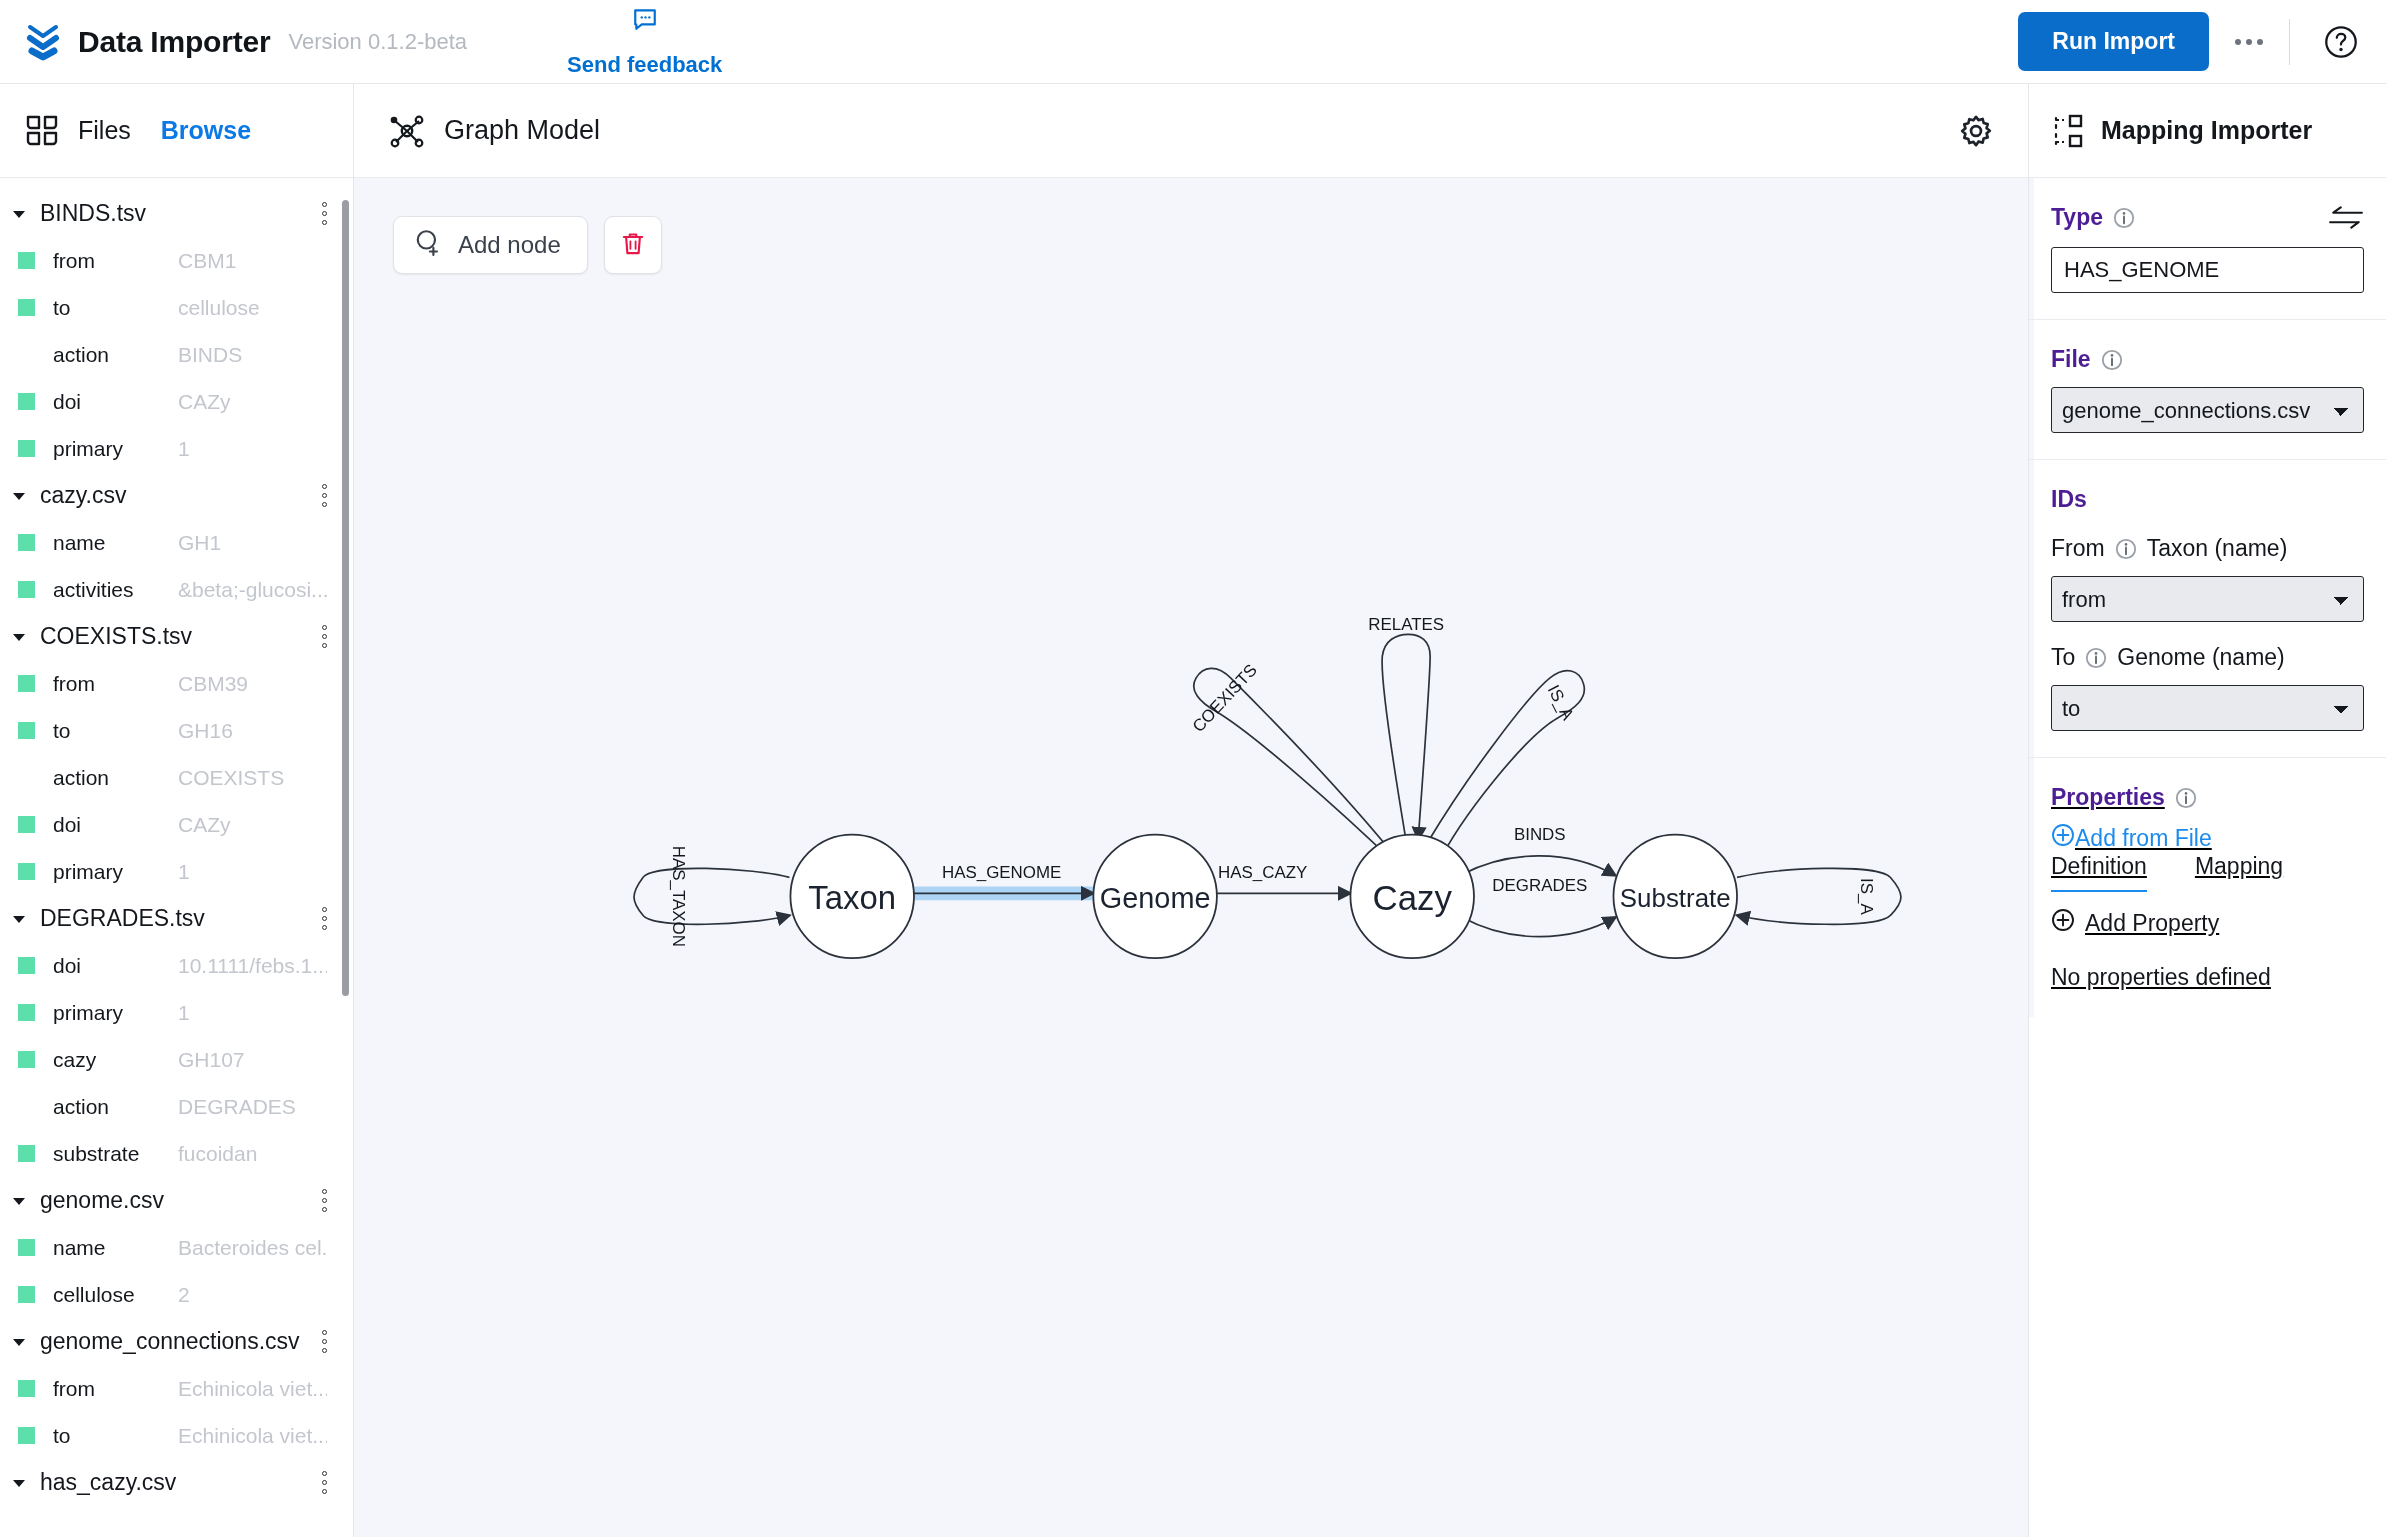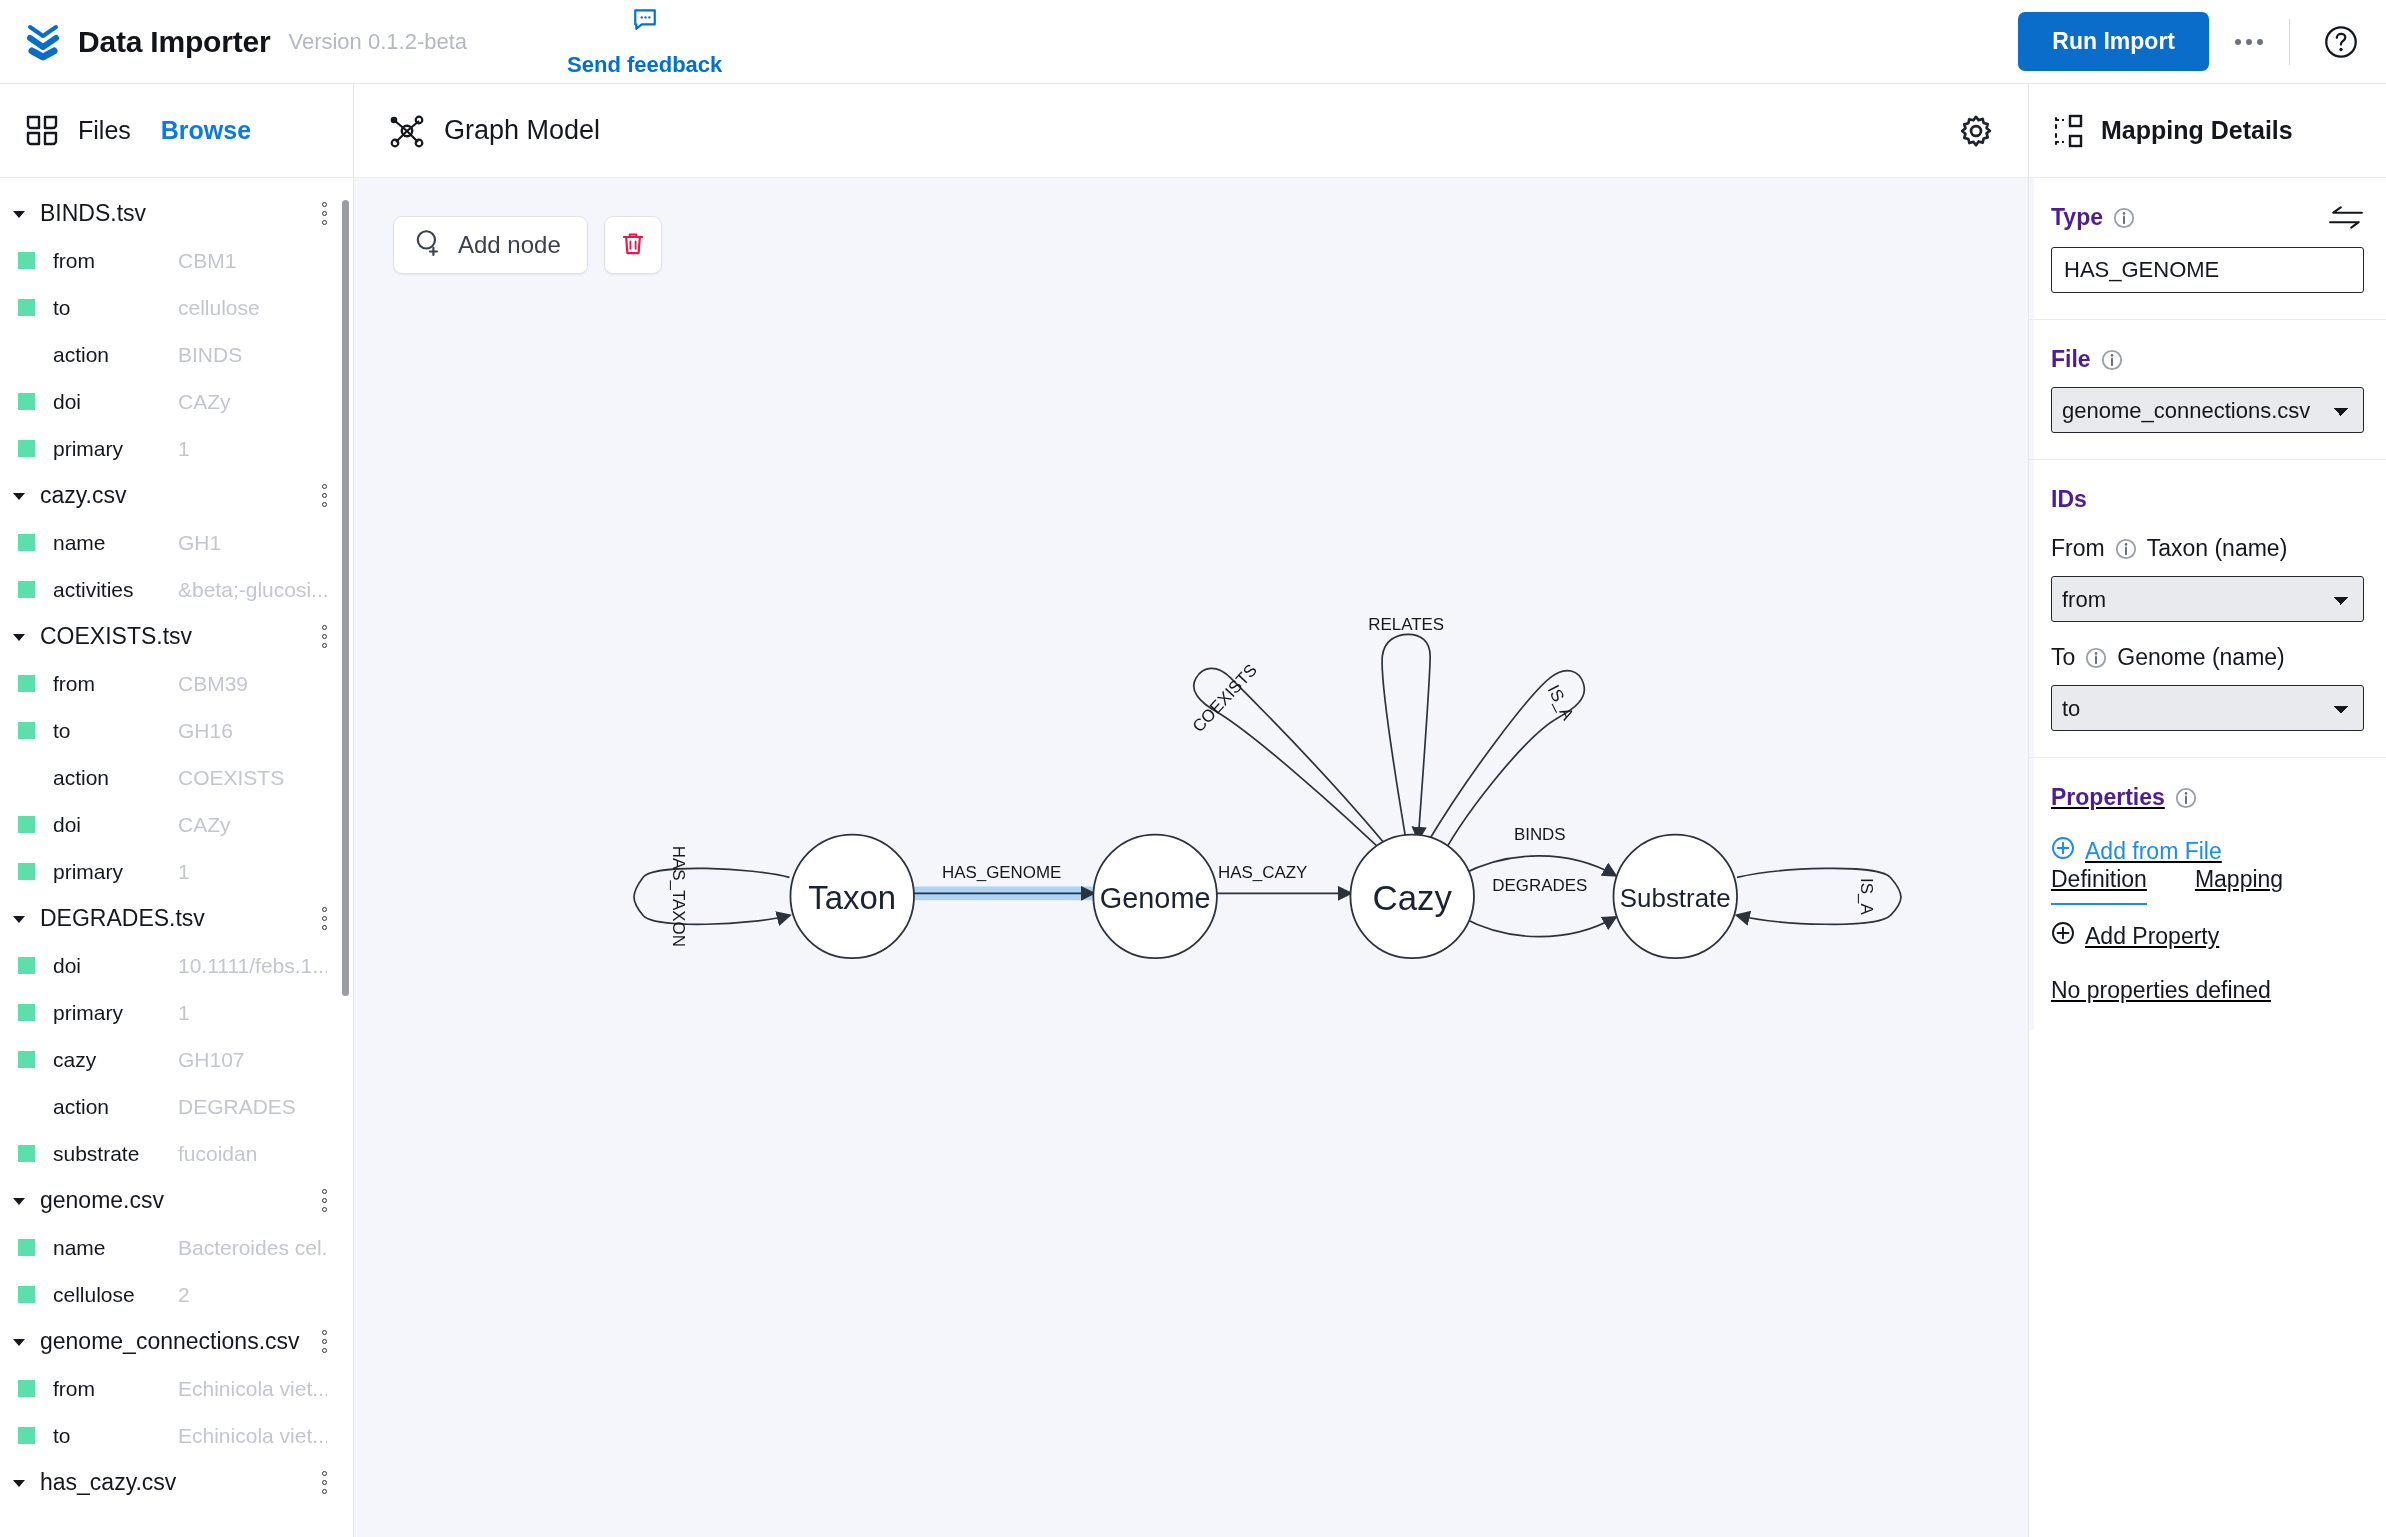--- a/index.html
+++ b/index.html
@@ -125,21 +125,21 @@
     color: #14181d; padding: 0 10px; cursor: pointer;
     -webkit-appearance: none; appearance: none;
     background-image: linear-gradient(45deg, transparent 50%, #14181d 50%), linear-gradient(135deg, #14181d 50%, transparent 50%);
     background-position: calc(100% - 22px) 20px, calc(100% - 14px) 20px;
     background-size: 8px 8px, 8px 8px; background-repeat: no-repeat;
   }
   .ids-sub { display: flex; align-items: center; margin-top: 22px; }
   .ids-key { font-size: 23px; color: #14181d; }
   .ids-target { font-size: 23px; color: #14181d; margin-left: 10px; }
   .add-link {
-    display: flex; align-items: center; gap: 10px; margin-top: 25px;
+    display: flex; align-items: center; gap: 0; margin-top: 12px;
     color: #1b8bf0; font-size: 23px; cursor: pointer;
   }
   .add-dark { display: flex; align-items: center; gap: 10px; margin-top: 16px; color: #14181d; font-size: 23px; cursor: pointer; }
   .prop-tabs { display: flex; gap: 48px; }
   .prop-tab { font-size: 23px; color: #14181d; padding-bottom: 10px; cursor: pointer; border-bottom: 2px solid transparent; }
   .prop-tab.active { border-bottom-color: #1b8bf0; }
   .no-props { margin-top: 26px; font-size: 23px; color: #14181d; }
 
   
   .node-label { font-family: "Liberation Sans", sans-serif; fill: #1c2330; text-anchor: middle; }
@@ -538,21 +538,21 @@
       <div class="rp-head">
         <span class="mapping-icon">
           <svg viewBox="0 0 34 34" width="34" height="34">
             <path d="M5 6v-2M5 11v3M5 20v3M5 28v2" stroke="#14181d" stroke-width="2.2" stroke-linecap="round"></path>
             <path d="M5 6 h8" stroke="#14181d" stroke-width="2.2" stroke-dasharray="3 3"></path>
             <path d="M5 28 h8" stroke="#14181d" stroke-width="2.2" stroke-dasharray="3 3"></path>
             <rect x="19" y="2" width="11" height="10" fill="none" stroke="#14181d" stroke-width="2.4"></rect>
             <rect x="19" y="22" width="11" height="10" fill="none" stroke="#14181d" stroke-width="2.4"></rect>
           </svg>
         </span>
-        <span class="rp-title">Mapping Details</span>
+        <span class="rp-title">Mapping Importer</span>
       </div>
 
       <div class="rp-body">
 
         <div class="rp-sec">
           <div class="rp-label-row">
             <span class="rp-label">Type</span>
             <span class="info-i">
               <svg viewBox="0 0 22 22" width="22" height="22">
                 <circle cx="11" cy="11" r="9.2" fill="none" stroke="#9aa0a8" stroke-width="1.8"></circle>

